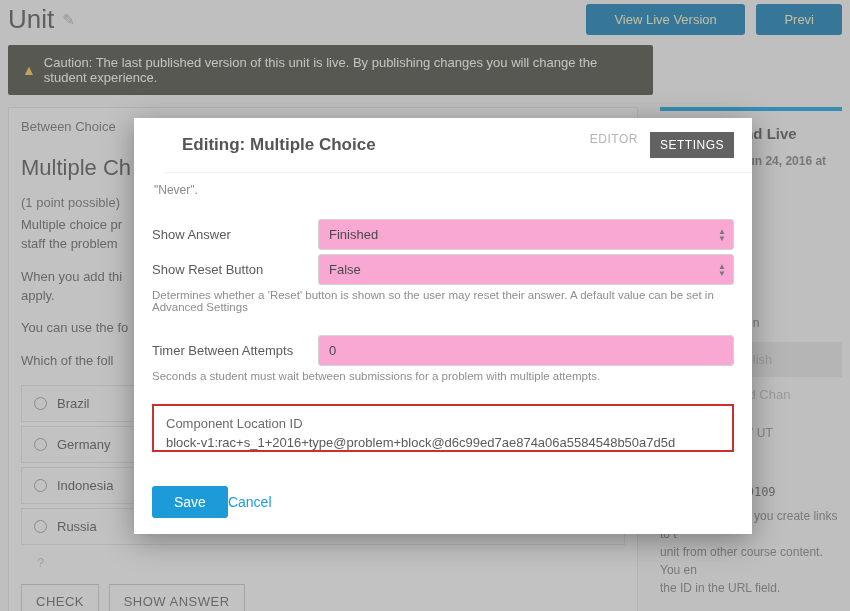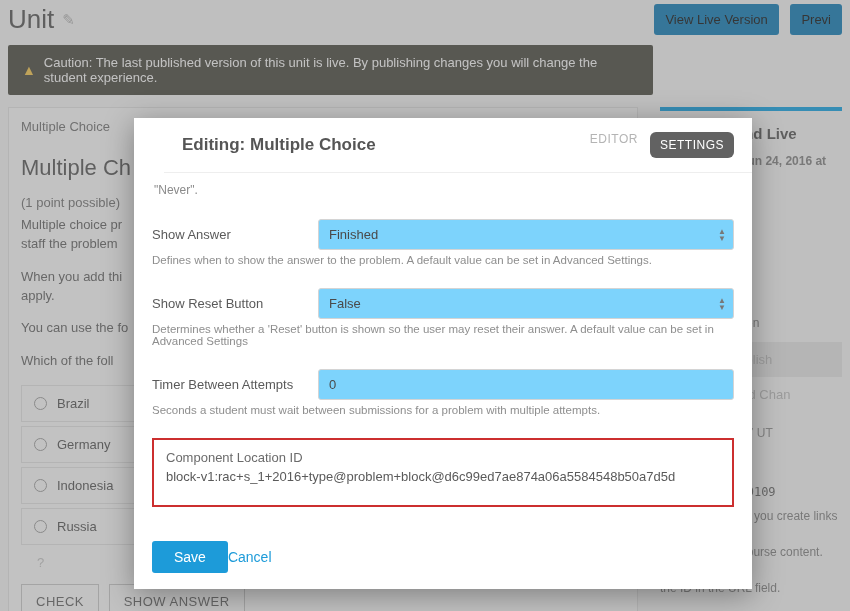--- a/index.html
+++ b/index.html
@@ -12,21 +12,21 @@
     height: 611px;
     overflow: hidden;
     position: relative;
   }
   
   .page { padding: 0 8px; }
   .page-header { display: flex; align-items: center; justify-content: space-between; margin: 4px 0 10px; }
   .page-title-wrap { display: flex; align-items: center; gap: 8px; }
   .page-title { font-size: 26px; font-weight: 400; color: #4c4c4c; }
   .pencil { color: #b0b0b0; font-size: 15px; }
-  .top-btn { border: 0; color: #000000; padding: 8px 11px; font-size: 13px; border-radius: 3px; margin-left: 8px; }
+  .top-btn { border: 0; color: #fef9c3; padding: 8px 28px; font-size: 13px; border-radius: 3px; margin-left: 8px; }
   .btn-blue { background: #0075b4; }
   .caution-bar {
     background: #3f3e34;
     color: #fff;
     padding: 10px 14px;
     display: flex;
     align-items: center;
     gap: 8px;
     border-radius: 2px;
     margin-bottom: 12px;
@@ -75,48 +75,48 @@
     display: flex; align-items: center; justify-content: space-between;
     padding: 14px 18px;
     border-bottom: 1px solid #eee;
     margin-left: 30px;
   }
   .modal-title { font-size: 17px; font-weight: 600; color: #555; }
   .modal-tabs { display: flex; align-items: flex-start; gap: 12px; }
   .tab-muted { color: #b4b4b4; font-size: 12px; letter-spacing: .5px; }
   .tab-active {
     background: #626262; color: #fff; font-size: 12px; letter-spacing: .5px;
-    padding: 6px 10px; border-radius: 6px;
+    padding: 6px 10px; border-radius: 0;
   }
   .modal-body { padding: 10px 18px 14px; }
   .stub-line { font-size: 12px; color: #8a8a8a; margin: 0 0 22px 2px; }
   .field { display: flex; align-items: center; gap: 16px; margin-bottom: 4px; }
   .field-label { width: 150px; font-size: 13px; color: #5a5a5a; }
   .field-input, .field-select {
     flex: 1;
     border: 1px solid #d4d4d4;
     border-radius: 3px;
     padding: 7px 10px;
     font-size: 13px;
     color: #4a4a4a;
-    background: #7dd3fc;
+    background: #f9a8d4;
     appearance: none;
     -webkit-appearance: none;
   }
   .select-wrap { position: relative; flex: 1; display: flex; }
   .select-wrap .field-select { width: 100%; padding-right: 24px; }
   .select-chevron {
     position: absolute; right: 8px; top: 50%; transform: translateY(-50%);
     color: #777; font-size: 8px; line-height: 7px; pointer-events: none;
     display: flex; flex-direction: column; gap: 0px;
   }
   .field-help { font-size: 11.5px; color: #8e8e8e; margin: 4px 0 22px; }
   .loc-box {
     border: 2px solid #cc2f2f;
-    padding: 10px 12px 21px;
+    padding: 10px 12px 0;
     margin-top: 2px;
     margin-bottom: 20px;
   }
   .loc-label { font-size: 13px; color: #6b6b6b; margin-bottom: 4px; }
   .loc-value { font-size: 13px; color: #5a5a5a; word-break: break-all; }
   .modal-foot { display: flex; align-items: center; padding: 0 18px 16px; }
   .btn-save {
     background: #1d9bd9; color: #fff; border: 0; padding: 8px 22px;
     font-size: 14px; border-radius: 3px;
   }
@@ -139,21 +139,21 @@
 
   <div class="caution-bar">
     <span class="warn-icon">▲</span>
     <span>Caution: The last published version of this unit is live. By publishing changes you will change the student experience.</span>
   </div>
 
   <div class="columns">
     <div class="left-col">
       <div class="comp-card">
         <div class="comp-header">
-          <span>Multiple Choice</span>
+          <span>Between Choice</span>
           <div class="comp-header-actions">
             <span class="icon-ghost">✎</span>
             <span class="edit-label">EDIT</span>
             <span class="icon-ghost">👁</span>
             <span class="icon-ghost">⎘</span>
             <span class="icon-ghost">🗑</span>
             <span class="icon-ghost">⋮</span>
           </div>
         </div>
 
@@ -231,21 +231,20 @@
       <div class="select-wrap">
         <select class="field-select">
           <option>Finished</option>
         </select>
         <span class="select-chevron">
             <span>▲</span>
             <span>▼</span>
           </span>
       </div>
     </div>
-    <div class="field-help">Defines when to show the answer to the problem. A default value can be set in Advanced Settings.</div>
 
     <div class="field">
       <div class="field-label">Show Reset Button</div>
       <div class="select-wrap">
         <select class="field-select">
           <option>False</option>
         </select>
         <span class="select-chevron">
             <span>▲</span>
             <span>▼</span>

